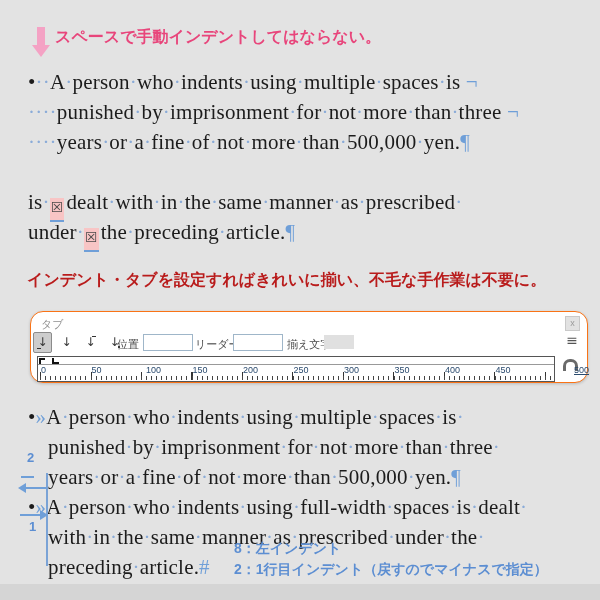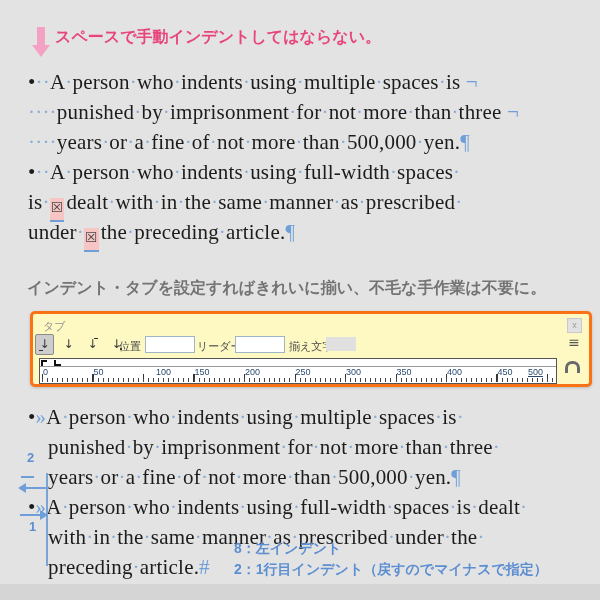--- a/index.html
+++ b/index.html
@@ -14,22 +14,22 @@
   .sline .dot{color:#8aabd8;}
   .sline .mk{color:#6f9fd8;}
   .sline .fw{display:inline-block;color:#4a4a4a;background:#f8c5c5;border-bottom:2px solid #6f9fd8;
              font-family:"DejaVu Sans",sans-serif;font-size:14px;line-height:15px;
              padding:2px 1px 5px 1px;margin:0 2px 0 0;position:relative;top:3px;}
   
   .parrow-shaft{position:absolute;left:37px;top:27px;width:8px;height:20px;background:#f4a2c4;}
   .parrow-head{position:absolute;left:32px;top:45px;width:0;height:0;
                border-top:12px solid #f4a2c4;border-left:9px solid transparent;border-right:9px solid transparent;}
   
-  #tabpanel{position:absolute;left:30px;top:311px;width:556px;height:70px;background:#fef9c3;
-            border:3px solid #f97316;border-radius:5px;box-shadow:0 1px 3px rgba(0,0,0,.18);}
+  #tabpanel{position:absolute;left:30px;top:311px;width:556px;height:70px;background:#ffffff;
+            border:1px solid #f97316;border-radius:13px;box-shadow:0 1px 3px rgba(0,0,0,.18);}
   .ptitle{position:absolute;left:10px;top:5px;font-size:11px;color:#8f8f8f;}
   .pclose{position:absolute;right:7px;top:4px;width:13px;height:13px;background:#e2e2e2;
           border:1px solid #c9c9c9;font-size:9px;line-height:13px;color:#9a9a9a;text-align:center;}
   .tbtn{position:absolute;top:21px;width:17px;height:19px;text-align:center;
         font-family:"DejaVu Sans",sans-serif;font-size:12px;line-height:19px;color:#333;cursor:default;}
   .tbtn.sel{background:#cdcdcd;border:1px solid #8b8b8b;border-radius:2px;margin:-1px;}
   .tbtn.b1::after{content:"";position:absolute;left:3px;bottom:3px;width:4px;height:1px;background:#333;}
   .tbtn.b3::after{content:"";position:absolute;right:3px;top:3px;width:4px;height:1px;background:#333;}
   .tbtn.b4::after{content:"";position:absolute;right:3px;bottom:4px;width:2px;height:2px;background:#333;}
   .plabel{position:absolute;top:25px;font-size:11px;color:#4a4a4a;white-space:pre;}
@@ -70,26 +70,25 @@
   <div>
     <div class="parrow-shaft"></div>
     <div class="parrow-head"></div>
   </div>
 
   <div class="jnote" style="left:55px;top:27px;color:#e8457b">スペースで手動インデントしてはならない。</div>
 
   <div class="sline" style="left:28px;top:53px">•<span class="dot">·</span><span class="dot">·</span>A<span class="dot">·</span>person<span class="dot">·</span>who<span class="dot">·</span>indents<span class="dot">·</span>using<span class="dot">·</span>multiple<span class="dot">·</span>spaces<span class="dot">·</span>is <span class="mk">¬</span></div>
   <div class="sline" style="left:28px;top:83px"><span class="dot">·</span><span class="dot">·</span><span class="dot">·</span><span class="dot">·</span>punished<span class="dot">·</span>by<span class="dot">·</span>imprisonment<span class="dot">·</span>for<span class="dot">·</span>not<span class="dot">·</span>more<span class="dot">·</span>than<span class="dot">·</span>three <span class="mk">¬</span></div>
   <div class="sline" style="left:28px;top:113px"><span class="dot">·</span><span class="dot">·</span><span class="dot">·</span><span class="dot">·</span>years<span class="dot">·</span>or<span class="dot">·</span>a<span class="dot">·</span>fine<span class="dot">·</span>of<span class="dot">·</span>not<span class="dot">·</span>more<span class="dot">·</span>than<span class="dot">·</span>500,000<span class="dot">·</span>yen.<span class="mk">¶</span></div>
-  <div class="sline" style="left:28px;top:143px">•<span class="dot">·</span><span class="dot">·</span>A<span class="dot">·</span>person<span class="dot">·</span>who<span class="dot">·</span>indents<span class="dot">·</span>using<span class="dot">·</span>full-width<span class="dot">·</span>spaces<span class="dot">·</span></div>
   <div class="sline" style="left:28px;top:203px">under<span class="dot">·</span><span class="fw">☒</span>the<span class="dot">·</span>preceding<span class="dot">·</span>article.<span class="mk">¶</span></div>
   <div class="sline" style="left:28px;top:173px">is<span class="dot">·</span><span class="fw">☒</span>dealt<span class="dot">·</span>with<span class="dot">·</span>in<span class="dot">·</span>the<span class="dot">·</span>same<span class="dot">·</span>manner<span class="dot">·</span>as<span class="dot">·</span>prescribed<span class="dot">·</span></div>
 
 
-  <div class="jnote" style="left:27px;top:278px;color:#737373">インデント・タブを設定すればきれいに揃い、不毛な手作業は不要に。</div>
+  <div class="jnote" style="left:27px;top:270px;color:#b91c1c">インデント・タブを設定すればきれいに揃い、不毛な手作業は不要に。</div>
 
   <div id="tabpanel">
     <div class="ptitle">タブ</div>
     <div class="pclose">x</div>
 
     <div class="tbtn sel b1" style="left:3px">↓</div>
     <div class="tbtn b2" style="left:27px">↓</div>
     <div class="tbtn b3" style="left:51px">↓</div>
     <div class="tbtn b4" style="left:75px">↓</div>
 
@@ -104,29 +103,29 @@
     <div class="pmagnet"></div>
 
     <div class="pruler">
       <div class="mstrip">
         <div class="im1"></div>
         <div class="im2"></div>
       </div>
       <div>
           <div class="rnum" style="left: 3px;">0</div>
           <div class="rnum" style="left: 53.5px;">50</div>
-          <div class="rnum" style="left: 116px;">100</div>
+          <div class="rnum" style="left: 108px;">100</div>
           <div class="rnum" style="left: 154.5px;">150</div>
           <div class="rnum" style="left: 205px;">200</div>
           <div class="rnum" style="left: 255.5px;">250</div>
           <div class="rnum" style="left: 306px;">300</div>
           <div class="rnum" style="left: 356.5px;">350</div>
           <div class="rnum" style="left: 407px;">400</div>
           <div class="rnum" style="left: 457.5px;">450</div>
-          <div class="rnum" style="left: 488px; text-decoration: underline;">500</div>
+          <div class="rnum" style="left: 536px; text-decoration: underline;">500</div>
         </div>
       <div class="ticks-major"></div>
       <div class="ticks-minor"></div>
     </div>
   </div>
 
   <div class="sline" style="left:48px;top:418px">punished<span class="dot">·</span>by<span class="dot">·</span>imprisonment<span class="dot">·</span>for<span class="dot">·</span>not<span class="dot">·</span>more<span class="dot">·</span>than<span class="dot">·</span>three<span class="dot">·</span></div>
   <div class="sline" style="left:28px;top:388px">•<span class="mk">»</span>A<span class="dot">·</span>person<span class="dot">·</span>who<span class="dot">·</span>indents<span class="dot">·</span>using<span class="dot">·</span>multiple<span class="dot">·</span>spaces<span class="dot">·</span>is<span class="dot">·</span></div>
   <div class="sline" style="left:48px;top:448px">years<span class="dot">·</span>or<span class="dot">·</span>a<span class="dot">·</span>fine<span class="dot">·</span>of<span class="dot">·</span>not<span class="dot">·</span>more<span class="dot">·</span>than<span class="dot">·</span>500,000<span class="dot">·</span>yen.<span class="mk">¶</span></div>
   <div class="sline" style="left:28px;top:478px">•<span class="mk">»</span>A<span class="dot">·</span>person<span class="dot">·</span>who<span class="dot">·</span>indents<span class="dot">·</span>using<span class="dot">·</span>full-width<span class="dot">·</span>spaces<span class="dot">·</span>is<span class="dot">·</span>dealt<span class="dot">·</span></div>

